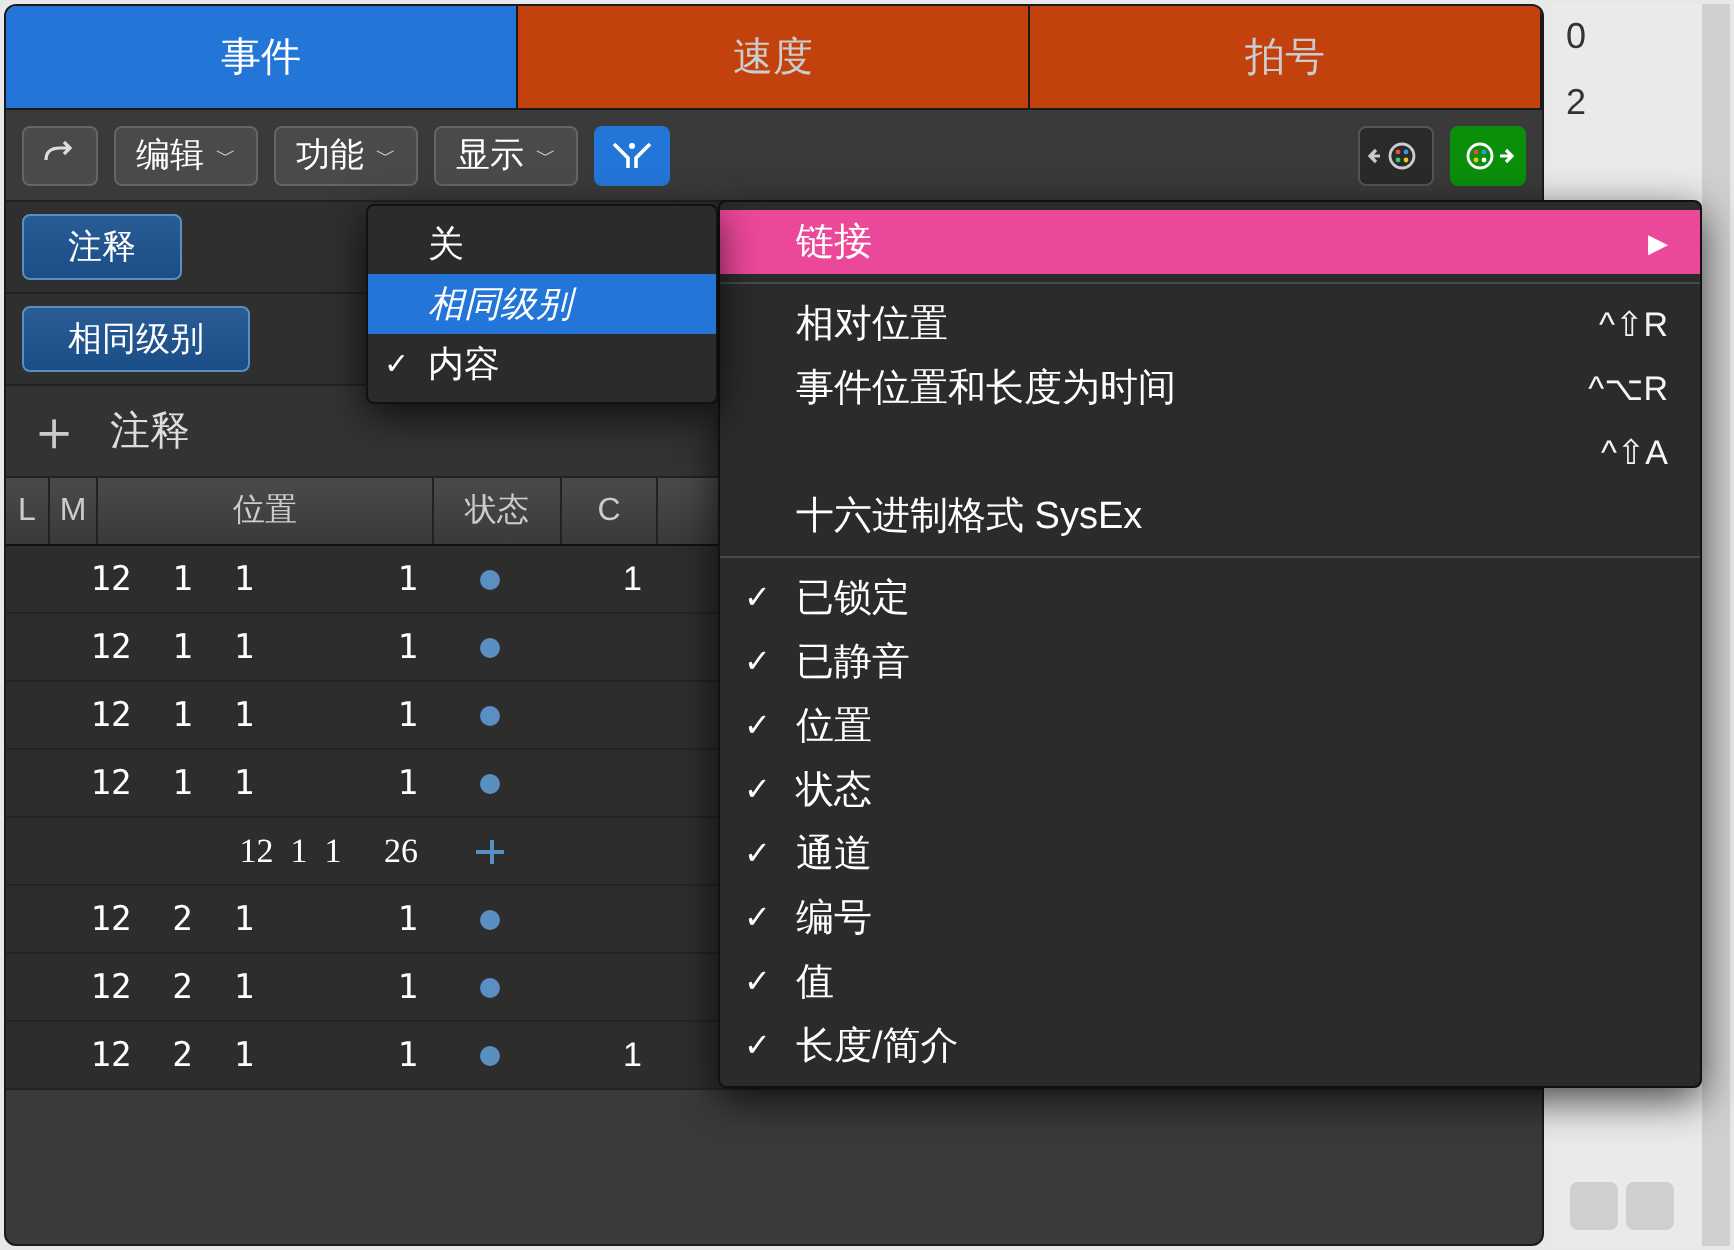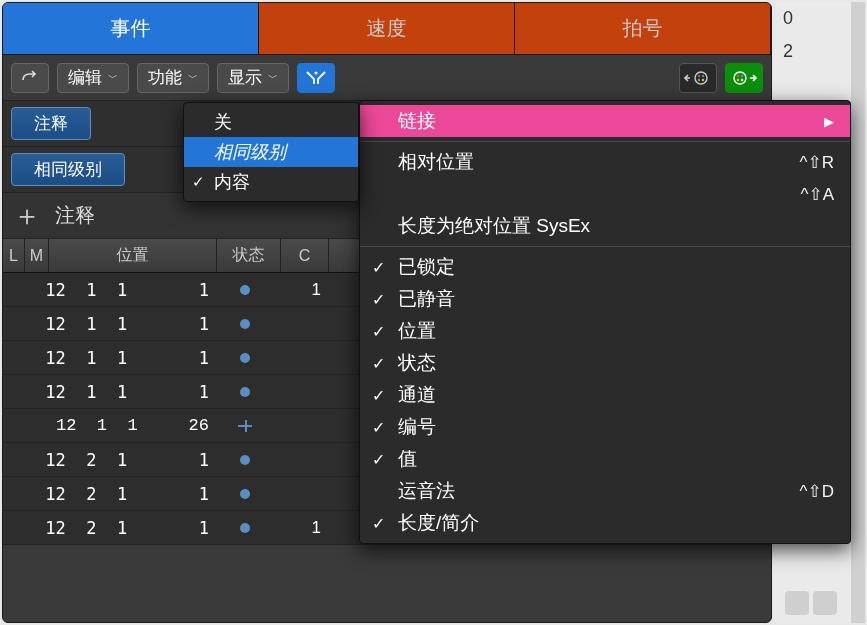--- a/index.html
+++ b/index.html
@@ -184,21 +184,21 @@
           <span class="note-dot"></span>
         </div>
         <div class="td col-ch"></div>
         <div class="td col-note"></div>
         <div class="td col-vel"></div>
         <div class="td col-len" style="font-family:Menlo,monospace;white-space:pre"></div>
       </div>
       <div class="tr">
         <div class="td col-L"></div>
         <div class="td col-M"></div>
-        <div class="td col-pos" style="font-family:Liberation Mono, monospace;white-space:pre">12  1  1     26</div>
+        <div class="td col-pos" style="font-family:Liberation Serif, serif;white-space:pre">12  1  1     26</div>
         <div class="td col-stat center">
           <span class="note-dash"></span>
         </div>
         <div class="td col-ch"></div>
         <div class="td col-note"></div>
         <div class="td col-vel"></div>
         <div class="td col-len" style="font-family:Menlo,monospace;white-space:pre"></div>
       </div>
       <div class="tr">
         <div class="td col-L"></div>
@@ -257,24 +257,28 @@
     <span>链接</span>
     <span class="arrow">▶</span>
   </div>
   <div class="sep"></div>
   <div id="mg1">
       <div class="mi">
         <span>相对位置</span>
         <span class="short">^⇧R</span>
       </div>
       <div class="mi">
+        <span>事件位置和长度为时间</span>
+        <span class="short">^⌥R</span>
+      </div>
+      <div class="mi">
         <span class="short">^⇧A</span>
       </div>
       <div class="mi">
-        <span>长度为绝对位置 SysEx</span>
+        <span>十六进制格式 SysEx</span>
       </div>
     </div>
   <div class="sep"></div>
   <div id="mg2">
       <div class="mi">
         <span class="chk">✓</span>
         <span>已锁定</span>
       </div>
       <div class="mi">
         <span class="chk">✓</span>
@@ -292,24 +296,20 @@
         <span class="chk">✓</span>
         <span>通道</span>
       </div>
       <div class="mi">
         <span class="chk">✓</span>
         <span>编号</span>
       </div>
       <div class="mi">
         <span class="chk">✓</span>
         <span>值</span>
-      </div>
-      <div class="mi">
-        <span>运音法</span>
-        <span class="short">^⇧D</span>
       </div>
       <div class="mi">
         <span class="chk">✓</span>
         <span>长度/简介</span>
       </div>
     </div>
 </div>
 
 <div class="rightstrip">
   <div class="num">0</div>

